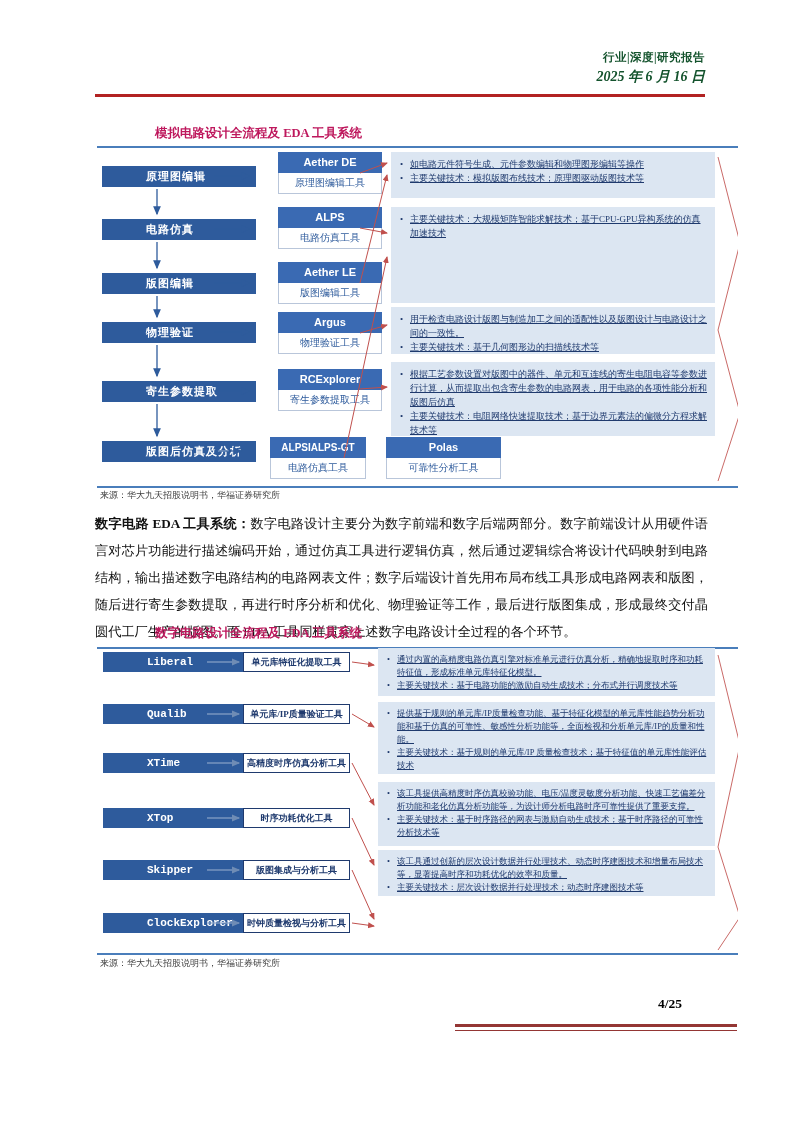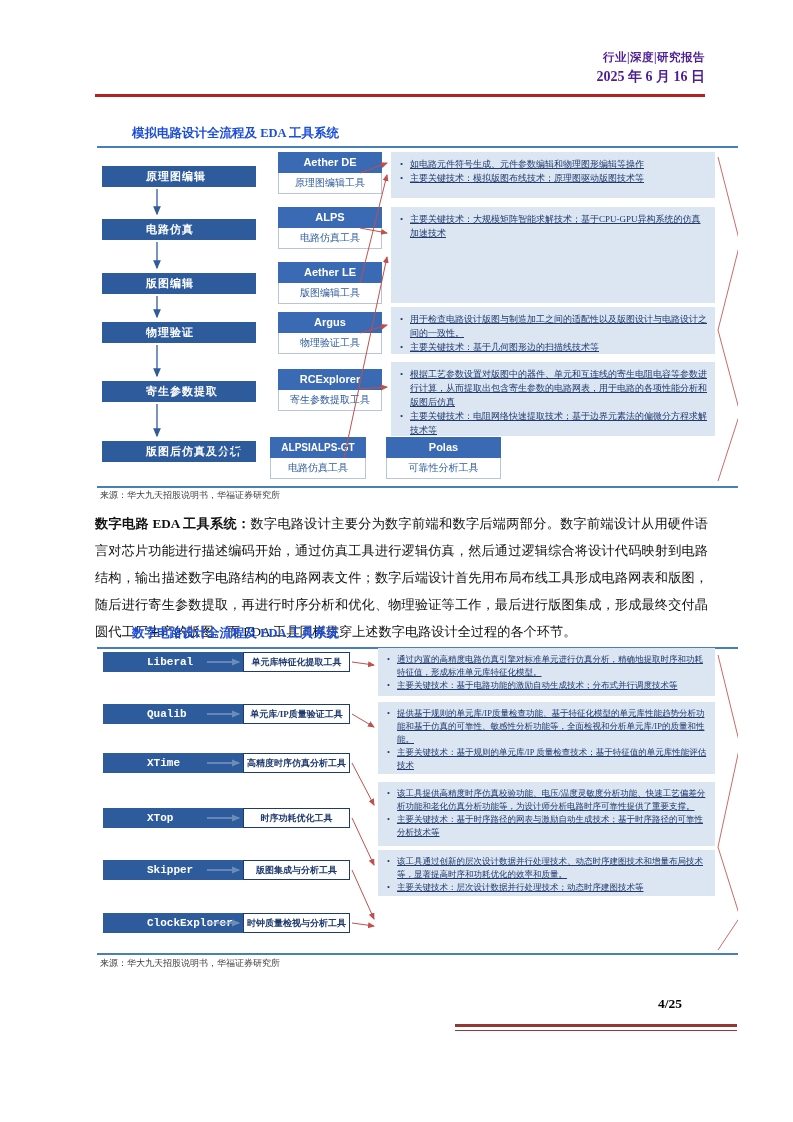--- a/index.html
+++ b/index.html
@@ -1,28 +1,28 @@
 <!DOCTYPE html>
 <html><head>
 <meta charset="utf-8">
 <style>
   html,body{margin:0;padding:0;background:#fff;}
   .abs{position:absolute;}
   .page{position:relative;width:793px;height:1122px;background:#fff;overflow:hidden;
         font-family:"Liberation Serif","DejaVu Serif",serif;color:#111;}
   
-  .hdr{left:355px;top:50px;width:350px;text-align:right;color:#4c1d95;}
+  .hdr{left:355px;top:50px;width:350px;text-align:right;color:#14532d;}
   .hdr-cat{font-size:11.5px;font-weight:bold;letter-spacing:.5px;}
-  .hdr-date{font-size:14px;font-weight:bold;margin-top:3px;}
+  .hdr-date{font-size:14px;font-weight:bold;margin-top:3px;font-style:italic;}
   .top-rule{left:95px;top:94px;width:610px;height:3px;background:#b22222;}
   
   .fig{left:97px;width:641px;}
   #fig1{top:125px;height:372px;}
   #fig2{top:625px;height:340px;}
-  .fig-title{left:35px;top:0;width:230px;text-align:left;font-weight:bold;font-size:12.5px;color:#1d4ed8;}
+  .fig-title{left:35px;top:0;width:230px;text-align:right;font-weight:bold;font-size:12.5px;color:#be185d;}
   .fig-rule{left:0;width:641px;height:2px;background:#4a7ebb;}
   .stage{background:#2e5b9c;color:#fff;font-weight:bold;text-align:left;padding-left:44px;}
   .f1 .stage{left:5px;width:110px;height:21px;line-height:21px;font-size:11px;letter-spacing:1px;}
   .tool{left:158px;width:104px;padding-left:23px;}
   .tool-hd{background:#3a6ab3;color:#fff;font-weight:bold;text-align:center;height:21px;line-height:21px;
            font-size:11px;font-family:"Liberation Sans","DejaVu Sans",sans-serif;}
   .tool-bd{background:#fff;border:1px solid #b9c6da;border-top:none;color:#2e5b9c;text-align:center;
            font-size:10px;height:20px;line-height:20px;}
   .ann{background:#dce6f2;color:#1f3a6e;padding:5px 8px 4px 8px;overflow:hidden;box-sizing:border-box;}
   .f1 .ann{left:294px;width:324px;font-size:9px;line-height:14px;}

